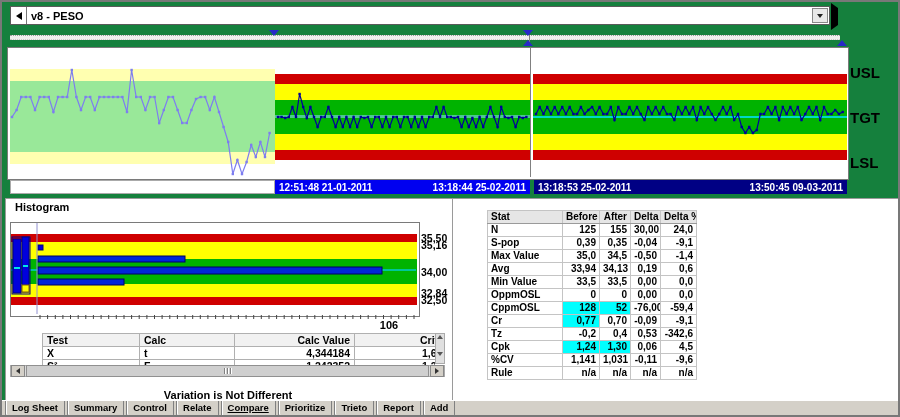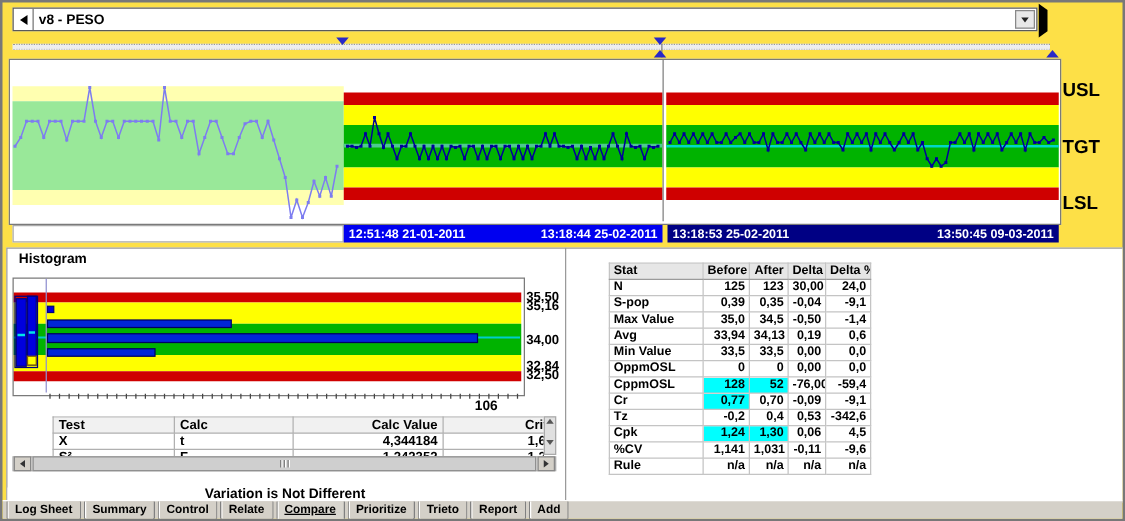--- a/index.html
+++ b/index.html
@@ -1,16 +1,16 @@
 <!DOCTYPE html>
 <html><head>
 <meta charset="utf-8">
 <style>
   html,body{margin:0;padding:0;background:#e8e8e8;font-family:"Liberation Sans",sans-serif;}
-  .window{position:relative;width:900px;height:417px;background:#fde047;border:2px solid #787878;box-sizing:border-box;overflow:hidden;}
+  .window{position:relative;width:900px;height:417px;background:#15803d;border:2px solid #787878;box-sizing:border-box;overflow:hidden;}
   .abs{position:absolute;}
   
   #bg{position:absolute;inset:0;z-index:1;}
   #zones{position:absolute;inset:0;z-index:2;pointer-events:none;}
   #overlay{position:absolute;left:0;top:0;z-index:3;pointer-events:none;}
   #ui{position:absolute;inset:0;z-index:4;}
   .zone{position:absolute;}
   
   .chart-frame{left:5px;top:45px;width:840px;height:131px;background:#fff;border:1px solid #7a7a7a;}
   .hist-frame{left:8px;top:220px;width:408px;height:93px;background:#fff;border:1px solid #7a7a7a;}
@@ -443,21 +443,21 @@
             <th>Before</th>
             <th>After</th>
             <th>Delta</th>
             <th>Delta %</th>
           </tr>
         </thead>
       <tbody>
           <tr>
             <td>N</td>
             <td>125</td>
-            <td>123</td>
+            <td>155</td>
             <td>30,00</td>
             <td>24,0</td>
           </tr>
           <tr>
             <td>S-pop</td>
             <td>0,39</td>
             <td>0,35</td>
             <td>-0,04</td>
             <td>-9,1</td>
           </tr>

